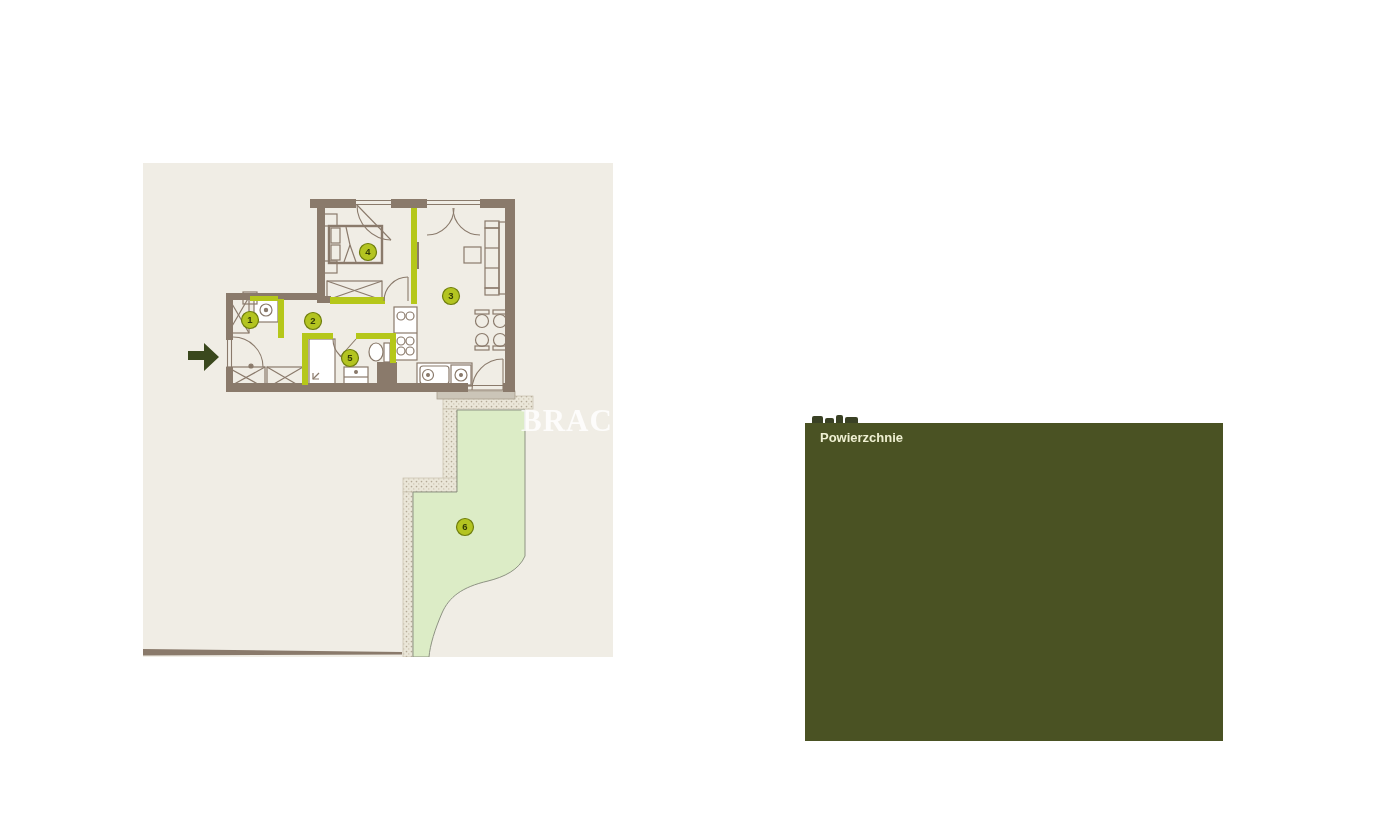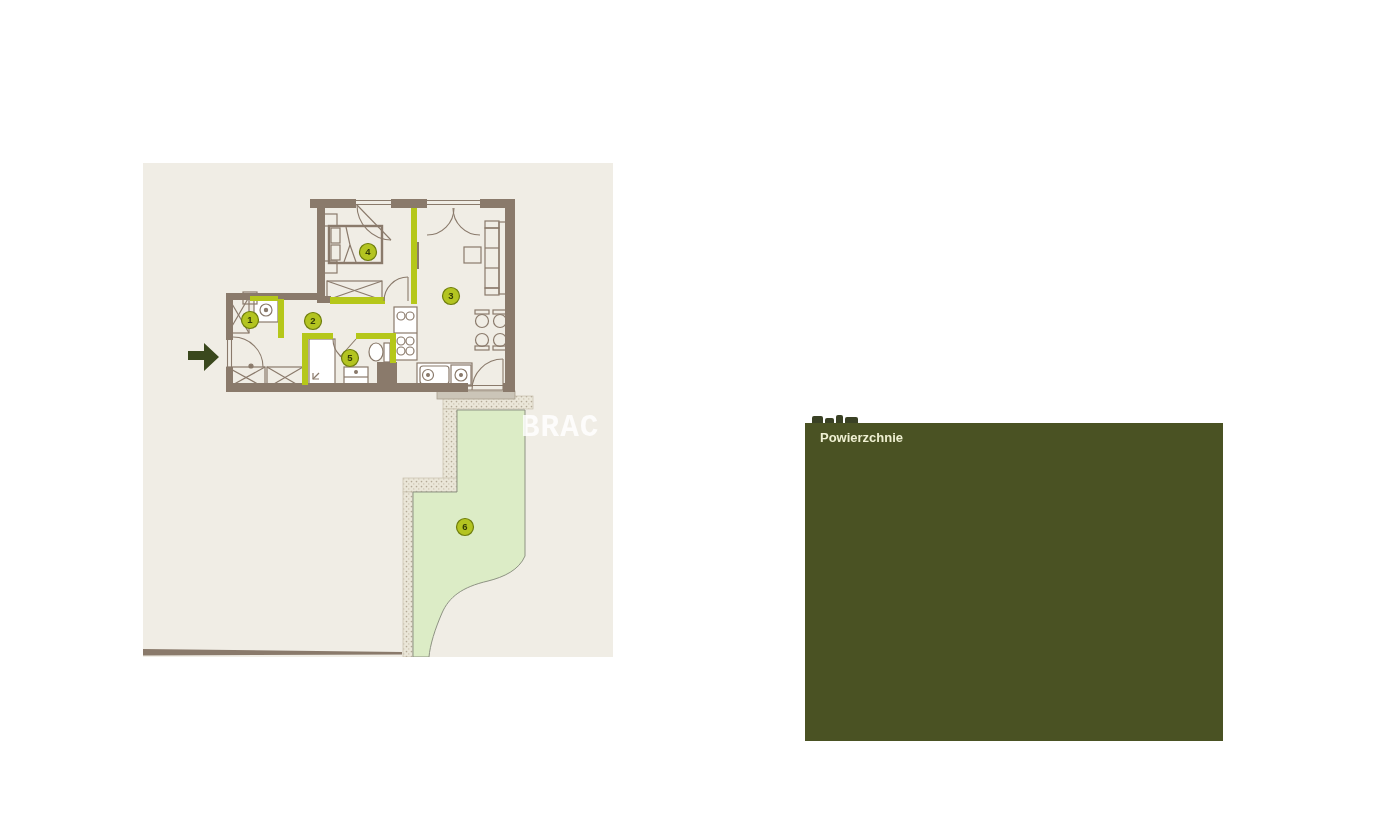--- a/index.html
+++ b/index.html
@@ -2,22 +2,22 @@
 <html><head>
 <meta charset="utf-8">
 <style>
   html,body{margin:0;padding:0;background:#ffffff;}
   #page{position:relative;width:1379px;height:824px;background:#ffffff;overflow:hidden;
         font-family:"Liberation Sans",sans-serif;}
   
   #plan{position:absolute;left:143px;top:163px;width:470px;height:494px;
         background:#f0ede5;overflow:hidden;}
   #plan svg{position:absolute;left:0;top:0;}
-  #watermark{position:absolute;left:378px;top:249px;width:120px;
-             font-family:Liberation Mono, monospace;
+  #watermark{position:absolute;left:378px;top:242px;width:120px;
+             font-family:Liberation Serif, serif;
              font-weight:bold;font-size:31px;line-height:1;color:rgba(255,255,255,0.82);
              letter-spacing:1px;white-space:nowrap;}
   
   #logo-remnant{position:absolute;left:812px;top:414px;width:60px;height:9px;}
   #logo-remnant span{position:absolute;background:#3a4124;border-radius:2px 2px 0 0;}
   #logo-remnant .b1{left:0;top:2px;width:11px;height:7px;}
   #logo-remnant .b2{left:13px;top:4px;width:9px;height:5px;}
   #logo-remnant .b3{left:24px;top:1px;width:7px;height:8px;}
   #logo-remnant .b4{left:33px;top:3px;width:13px;height:6px;}
   

